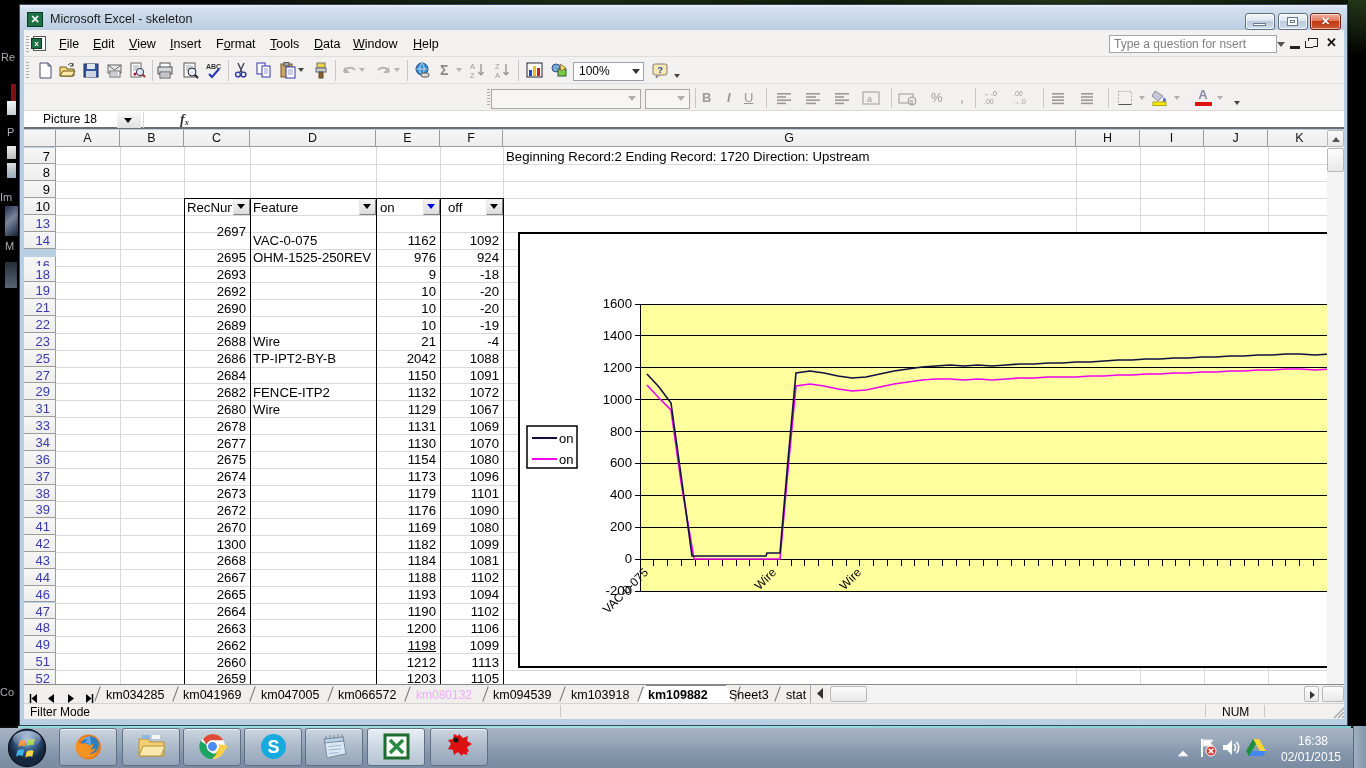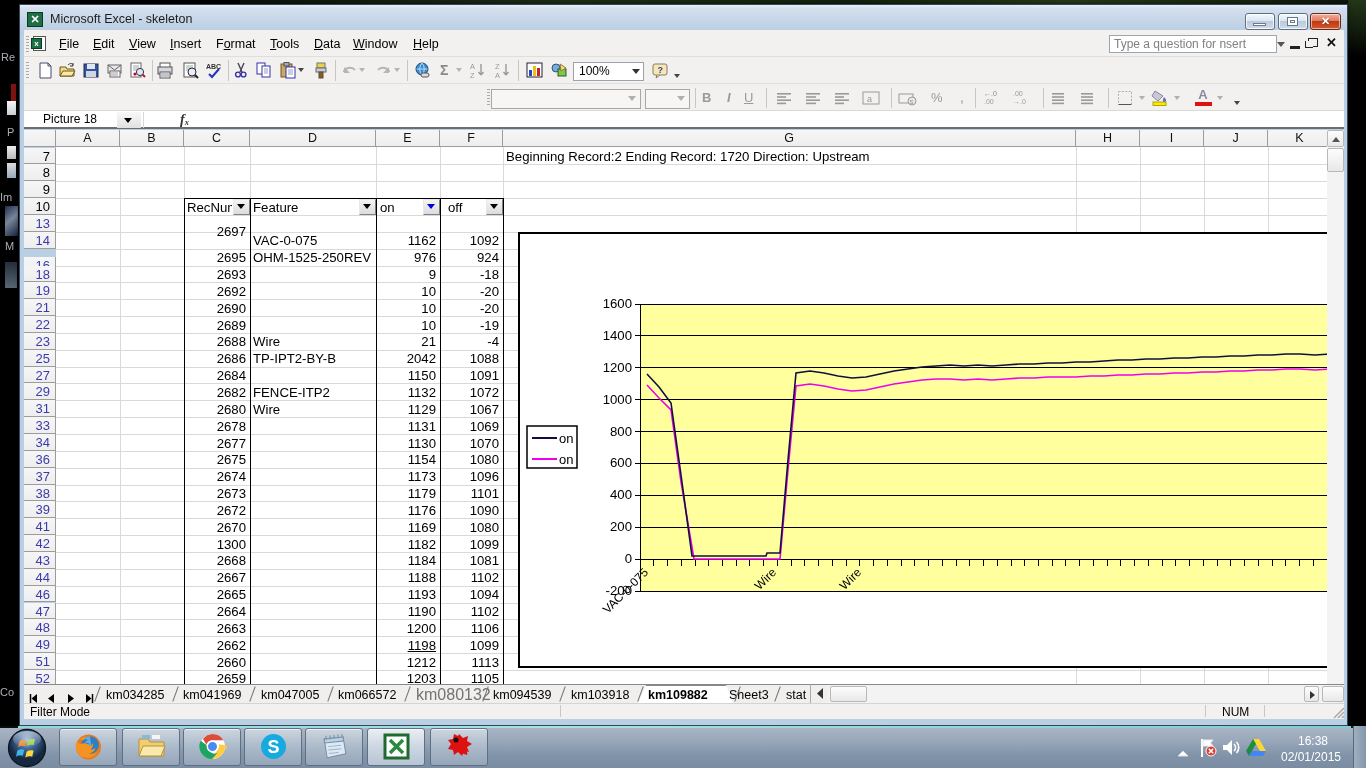--- a/index.html
+++ b/index.html
@@ -570,21 +570,21 @@
     </svg></div>
 <div class="" style="left:85px;top:689px;width:9px;height:9px;"><svg width="9" height="9" viewBox="0 0 9 9">
       <path d="M7.5 0v9" stroke="#000" stroke-width="1.5"></path>
       <path d="M1 0l5.5 4.5L1 9z" fill="#000"></path>
     </svg></div>
 <div class="" style="left:638px;top:685px;width:96px;height:18px;background:#fff;clip-path:polygon(8px 0,88px 0,95px 100%,0 100%);border-top:1px solid #888"></div>
 <div class="t" style="left:106px;top:688px;width:78px;height:14px;font-size:12.5px;font-weight:normal;color:#000;line-height:14px">km034285</div>
 <div class="t" style="left:183px;top:688px;width:78px;height:14px;font-size:12.5px;font-weight:normal;color:#000;line-height:14px">km041969</div>
 <div class="t" style="left:261px;top:688px;width:78px;height:14px;font-size:12.5px;font-weight:normal;color:#000;line-height:14px">km047005</div>
 <div class="t" style="left:338px;top:688px;width:78px;height:14px;font-size:12.5px;font-weight:normal;color:#000;line-height:14px">km066572</div>
-<div class="t" style="left:416px;top:688px;width:56px;height:14px;font-size:16px;font-weight:normal;color:#737373;line-height:14px">km080132</div>
+<div class="t" style="left:416px;top:688px;width:56px;height:14px;font-size:12px;font-weight:normal;color:#f0abfc;line-height:14px">km080132</div>
 <div class="t" style="left:493px;top:688px;width:78px;height:14px;font-size:12.5px;font-weight:normal;color:#000;line-height:14px">km094539</div>
 <div class="t" style="left:571px;top:688px;width:78px;height:14px;font-size:12.5px;font-weight:normal;color:#000;line-height:14px">km103918</div>
 <div class="t" style="left:648px;top:688px;width:78px;height:14px;font-size:12.5px;font-weight:bold;color:#000;line-height:14px">km109882</div>
 <div class="t" style="left:729px;top:688px;width:78px;height:14px;font-size:12.5px;font-weight:normal;color:#000;line-height:14px">Sheet3</div>
 <div class="t" style="left:786px;top:688px;width:78px;height:14px;font-size:12.5px;font-weight:normal;color:#000;line-height:14px">stat</div>
 <div class="" style="left:97px;top:686px;width:1px;height:16px;background:#777;transform:rotate(20deg)"></div>
 <div class="" style="left:175px;top:686px;width:1px;height:16px;background:#777;transform:rotate(20deg)"></div>
 <div class="" style="left:252px;top:686px;width:1px;height:16px;background:#777;transform:rotate(20deg)"></div>
 <div class="" style="left:330px;top:686px;width:1px;height:16px;background:#777;transform:rotate(20deg)"></div>
 <div class="" style="left:407px;top:686px;width:1px;height:16px;background:#777;transform:rotate(20deg)"></div>

